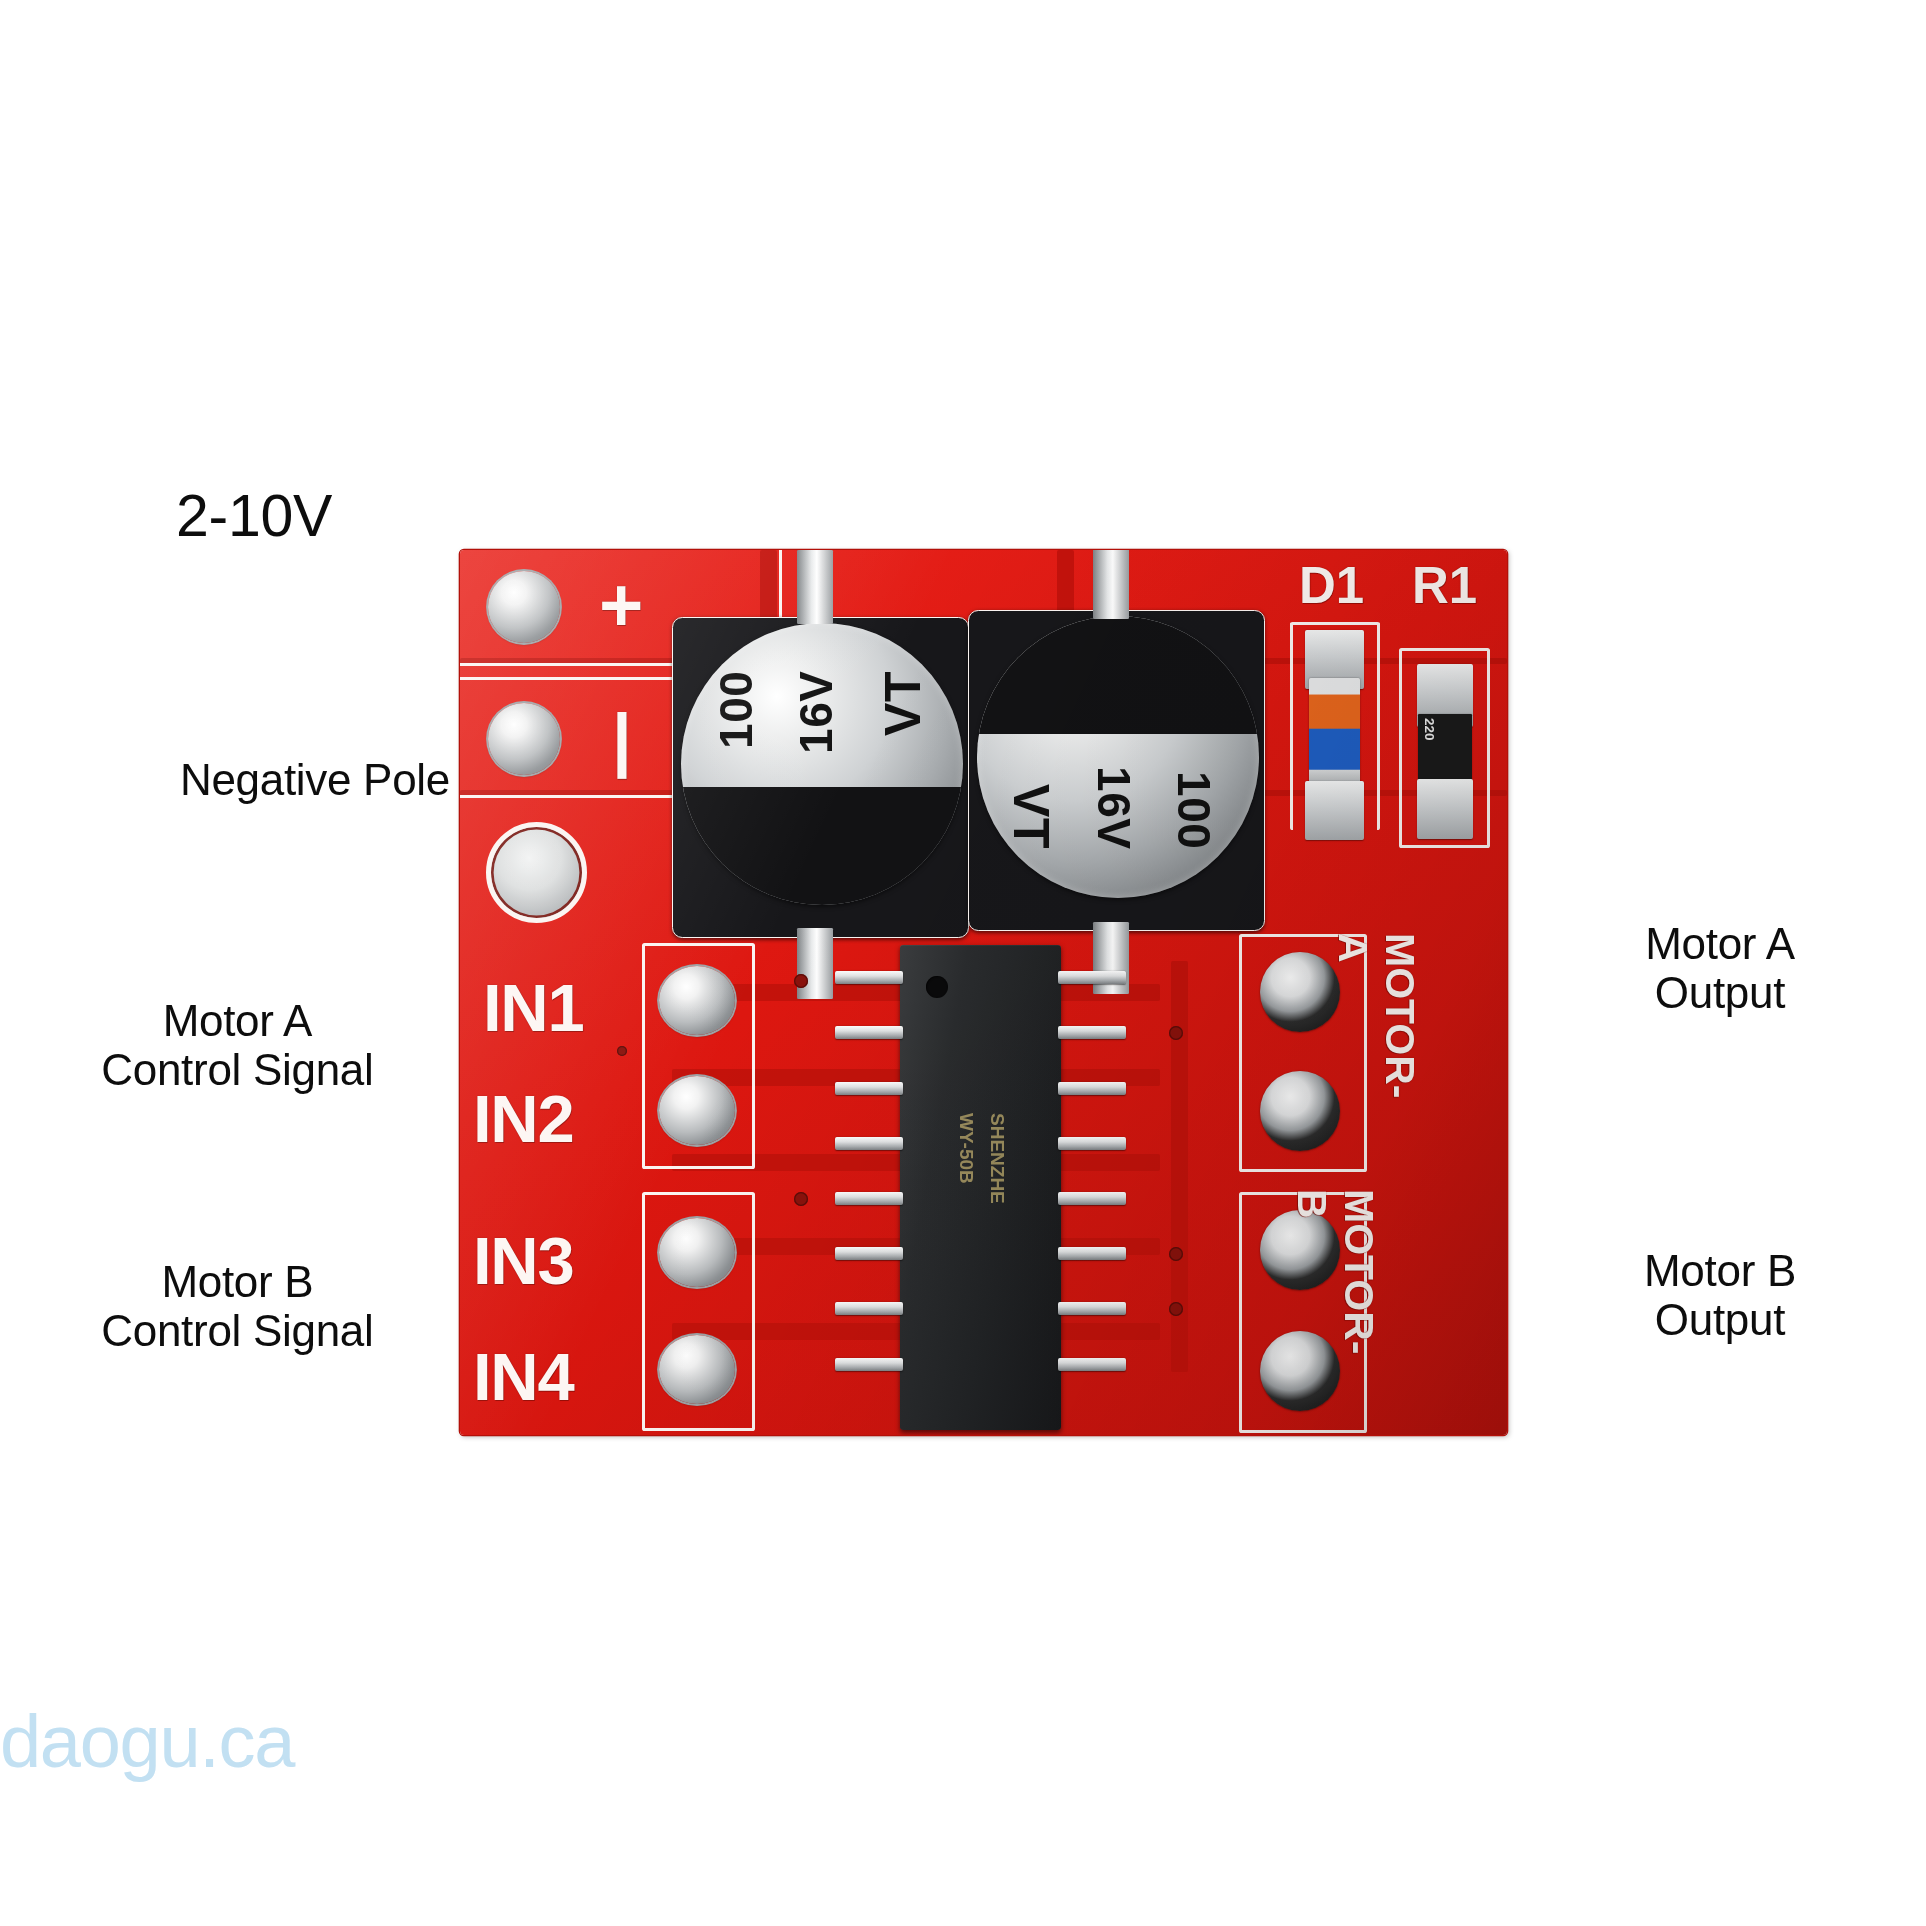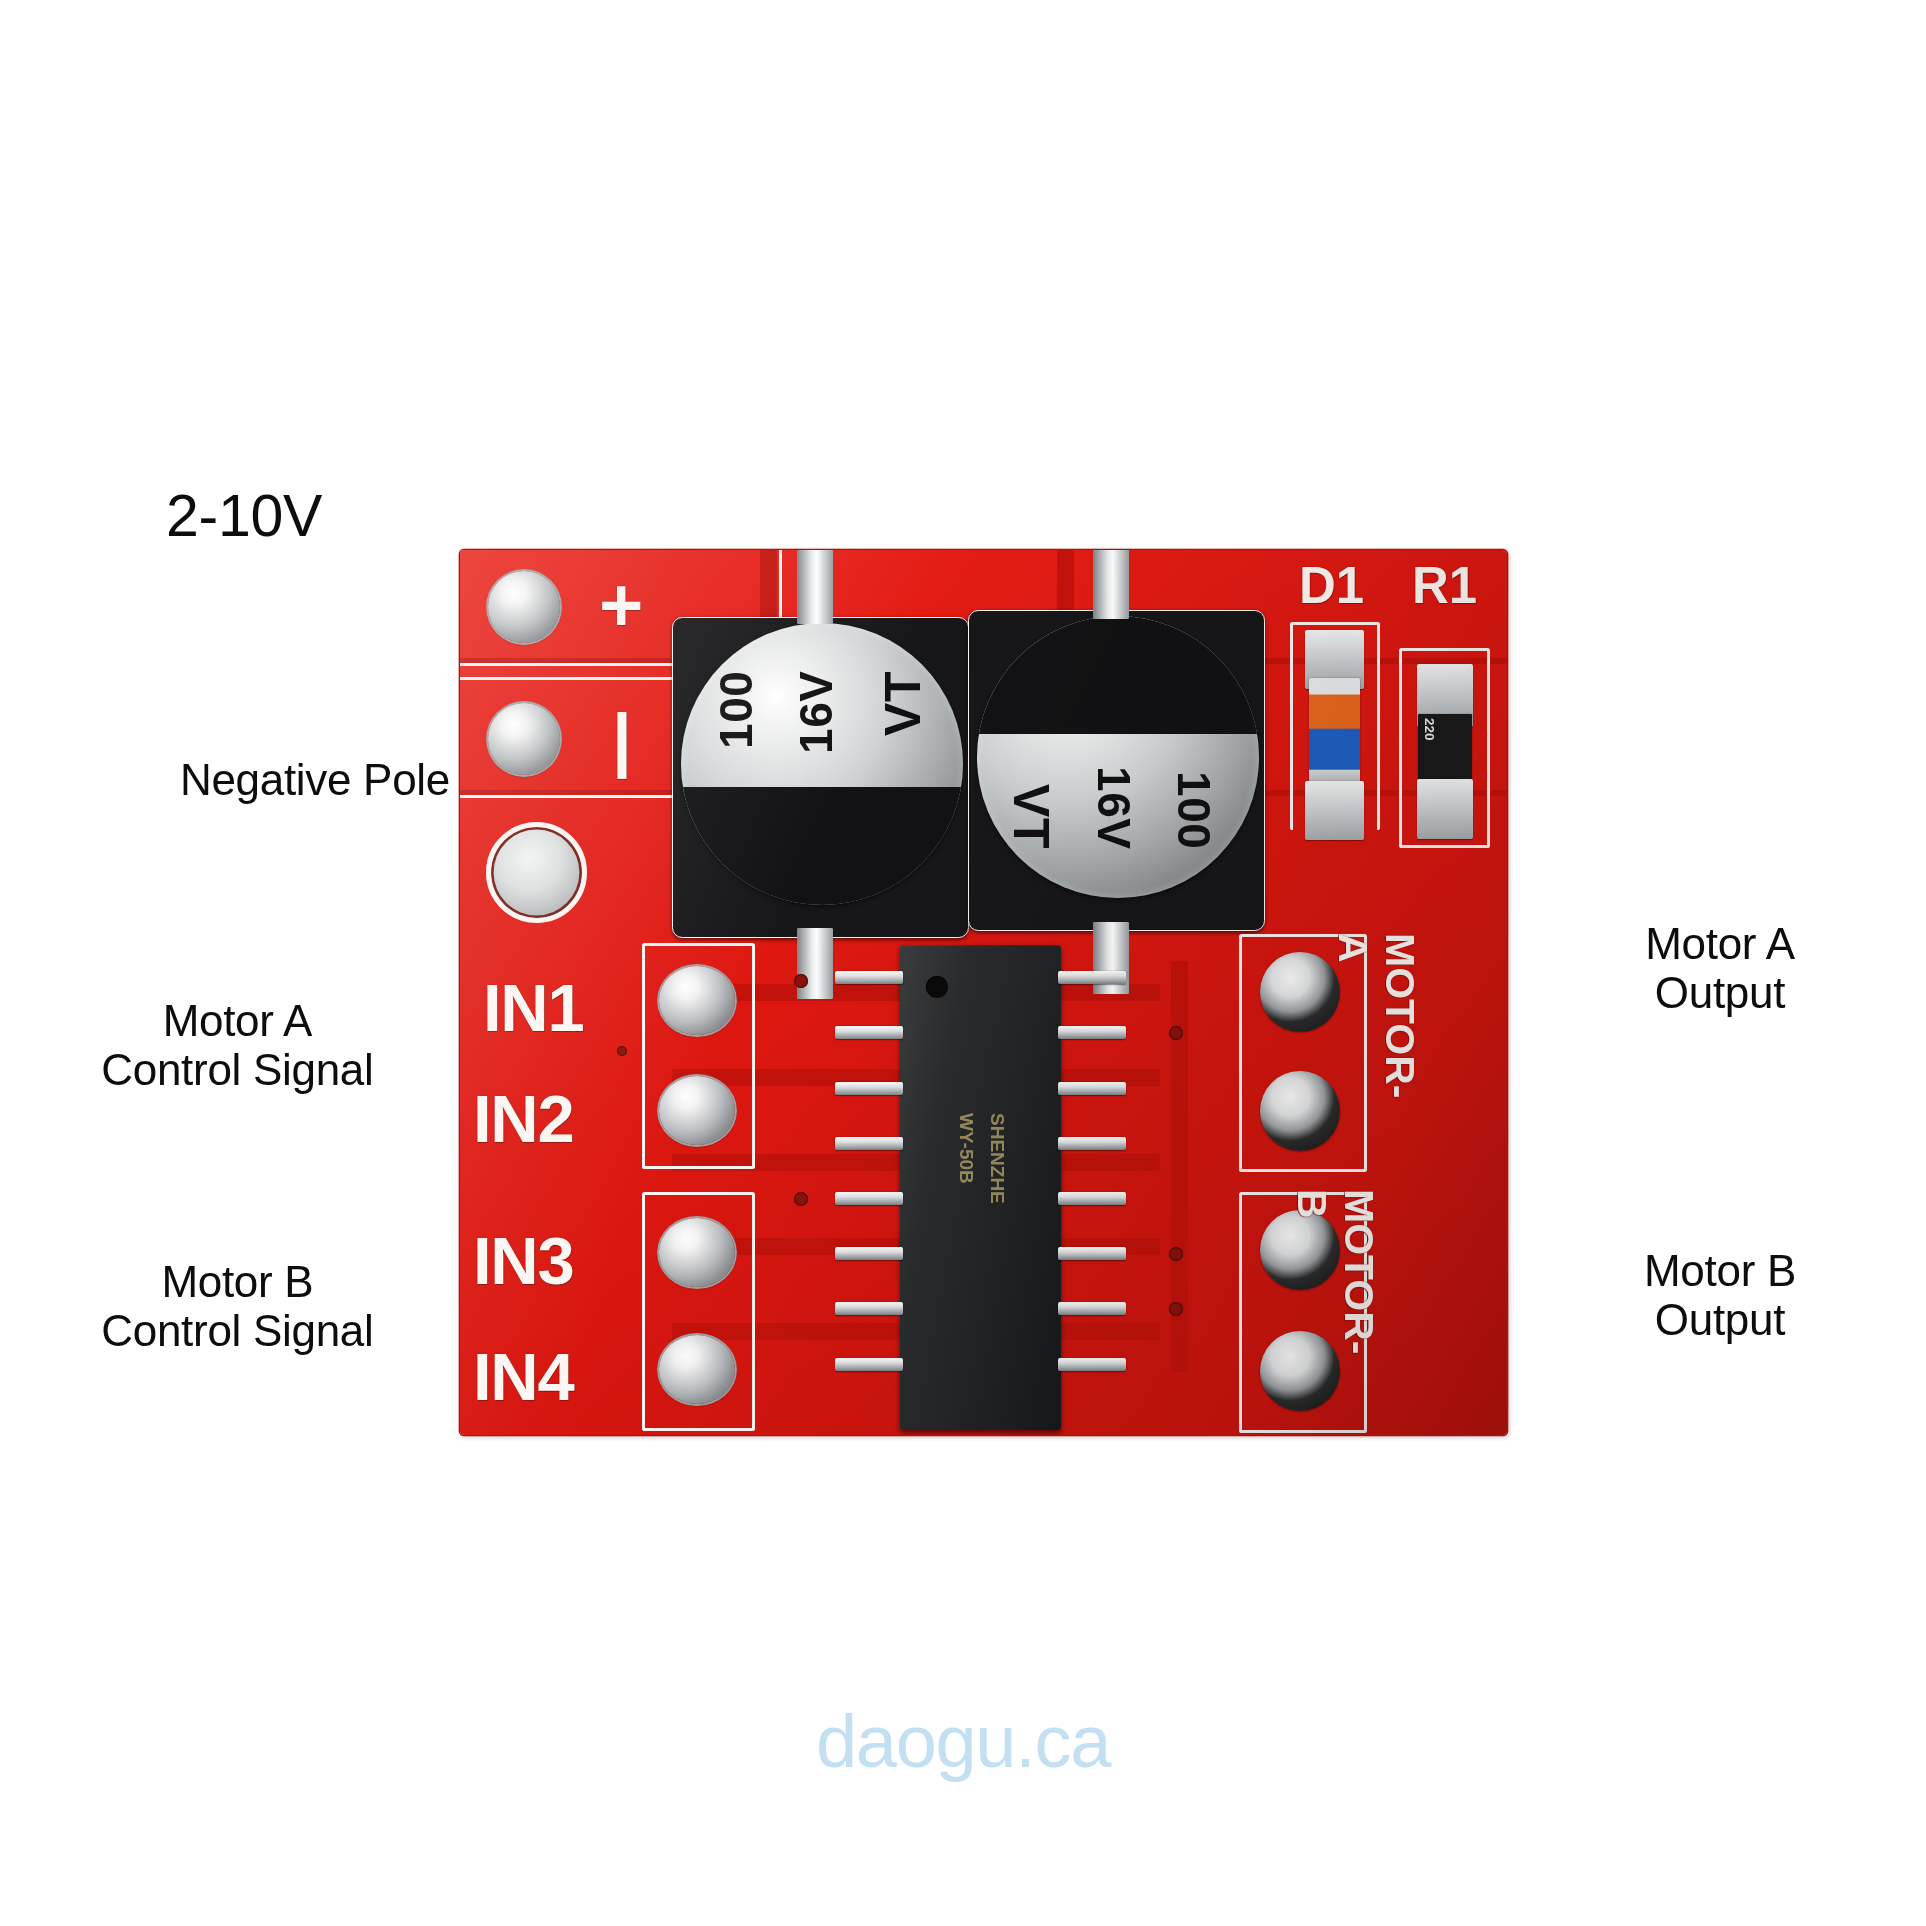--- a/index.html
+++ b/index.html
@@ -14,21 +14,21 @@
   
   .anno { position: absolute; color: #0d0d0d; font-weight: 400; line-height: 1.12;
           white-space: pre-line; letter-spacing: -0.3px; }
   .anno.big  { font-size: 59px; font-weight: 400; }
   .anno.mid  { font-size: 44px; }
   .r-align   { text-align: right; }
   .c-align   { text-align: center; }
 
   
   #watermark { position: absolute; left: 0; right: 0; top: 1699px;
-    text-align: center; font-size: 74px; color: #c2e0f2; letter-spacing: -1.3px;
+    font-size: 74px; color: #c2e0f2; letter-spacing: -1.3px;
     font-weight: 400; }
 
   
   #board {
     position: absolute;
     left: 460px; top: 550px; width: 1047px; height: 885px;
     background: linear-gradient(150deg,#e9221b 0%, #dd1710 42%, #c8130d 100%);
     border-radius: 3.9px;
     box-shadow: 0 0 0 1.3px #b31009, 1.3px 1.9px 5.8px rgba(0,0,0,.25);
     overflow: hidden;
@@ -125,21 +125,21 @@
   #r1-body { position:absolute; background:#1a1a1a; border-radius:1.3px;
      box-shadow: 0 0.6px 1.3px rgba(0,0,0,.5); }
   #r1-val { position:absolute; color:#e9e9e9; font-size:13.5px; font-weight:700;
      font-family:"Liberation Sans", sans-serif; white-space:nowrap; }
 </style>
 </head>
 <body>
 
 <div id="stage">
 
-  <div class="anno big c-align" style="left:90px; top:483px; width:308px;">2-10V</div>
+  <div class="anno big c-align" style="left:100px; top:483px; width:308px;">2-10V</div>
 
 
   <div class="anno mid r-align" style="left:26px; top:755px; width:424px;">Negative Pole</div>
 
   <div class="anno mid c-align" style="left:6.4px; top:996px; width:462px;">Motor A
 Control Signal</div>
 
   <div class="anno mid c-align" style="left:6.4px; top:1257px; width:462px;">Motor B
 Control Signal</div>
 

